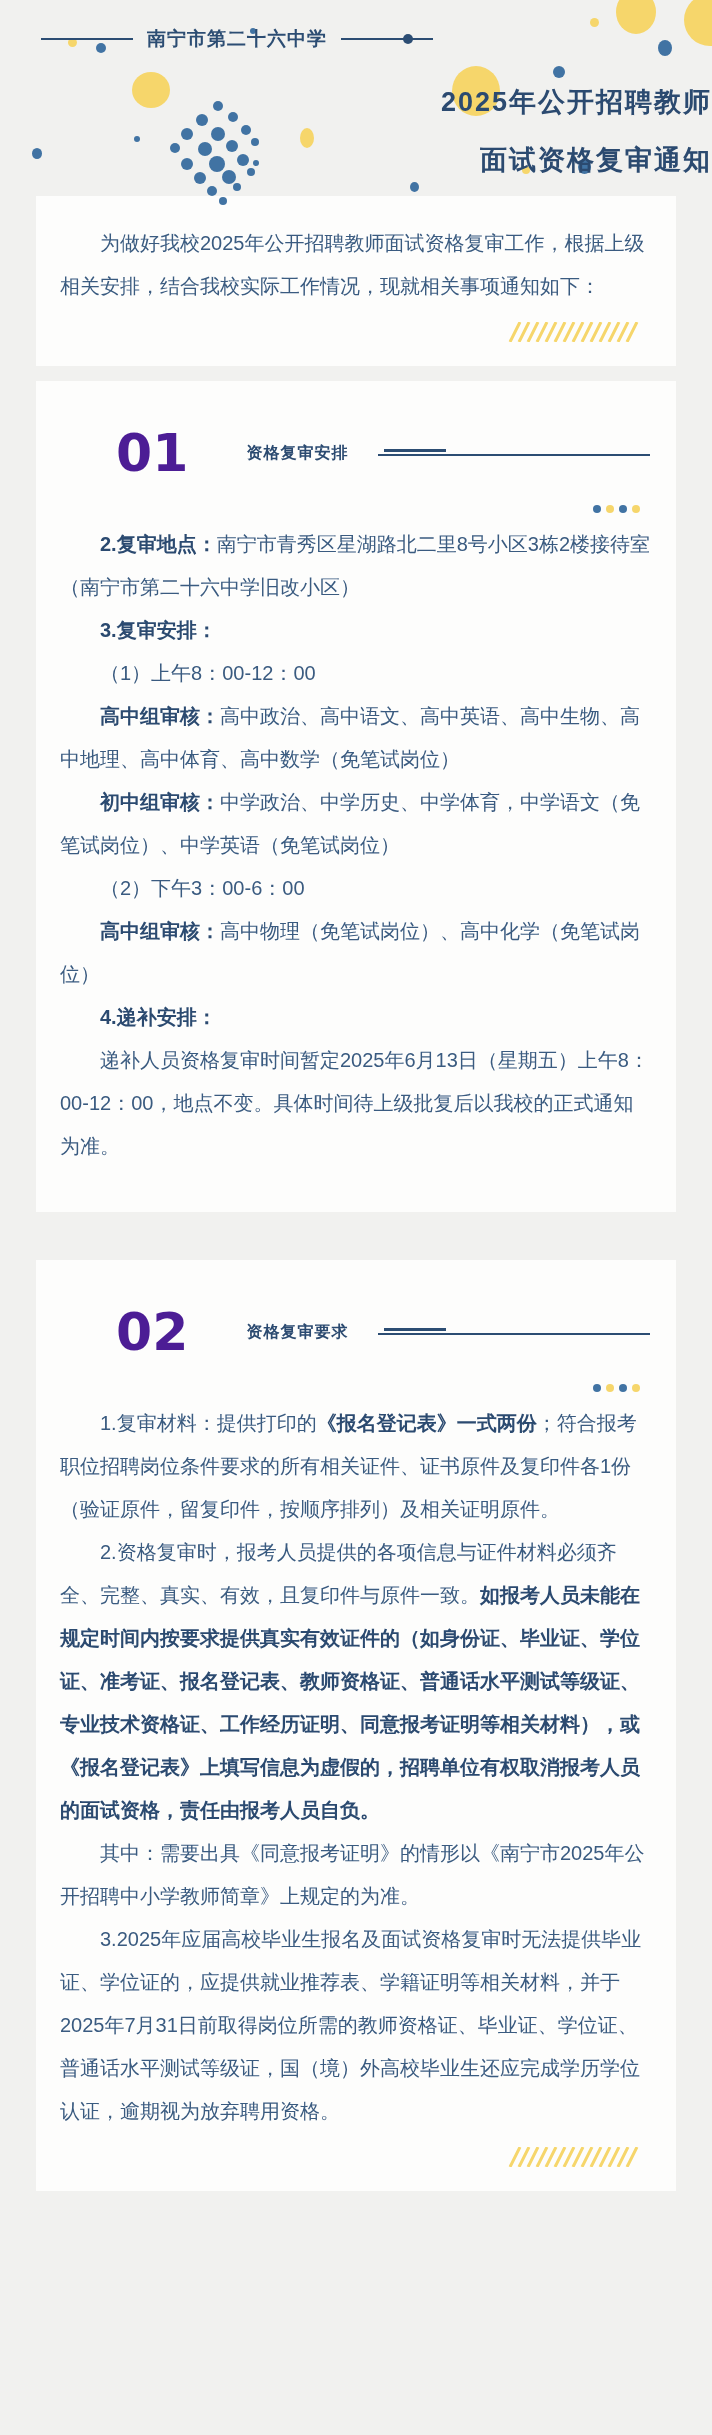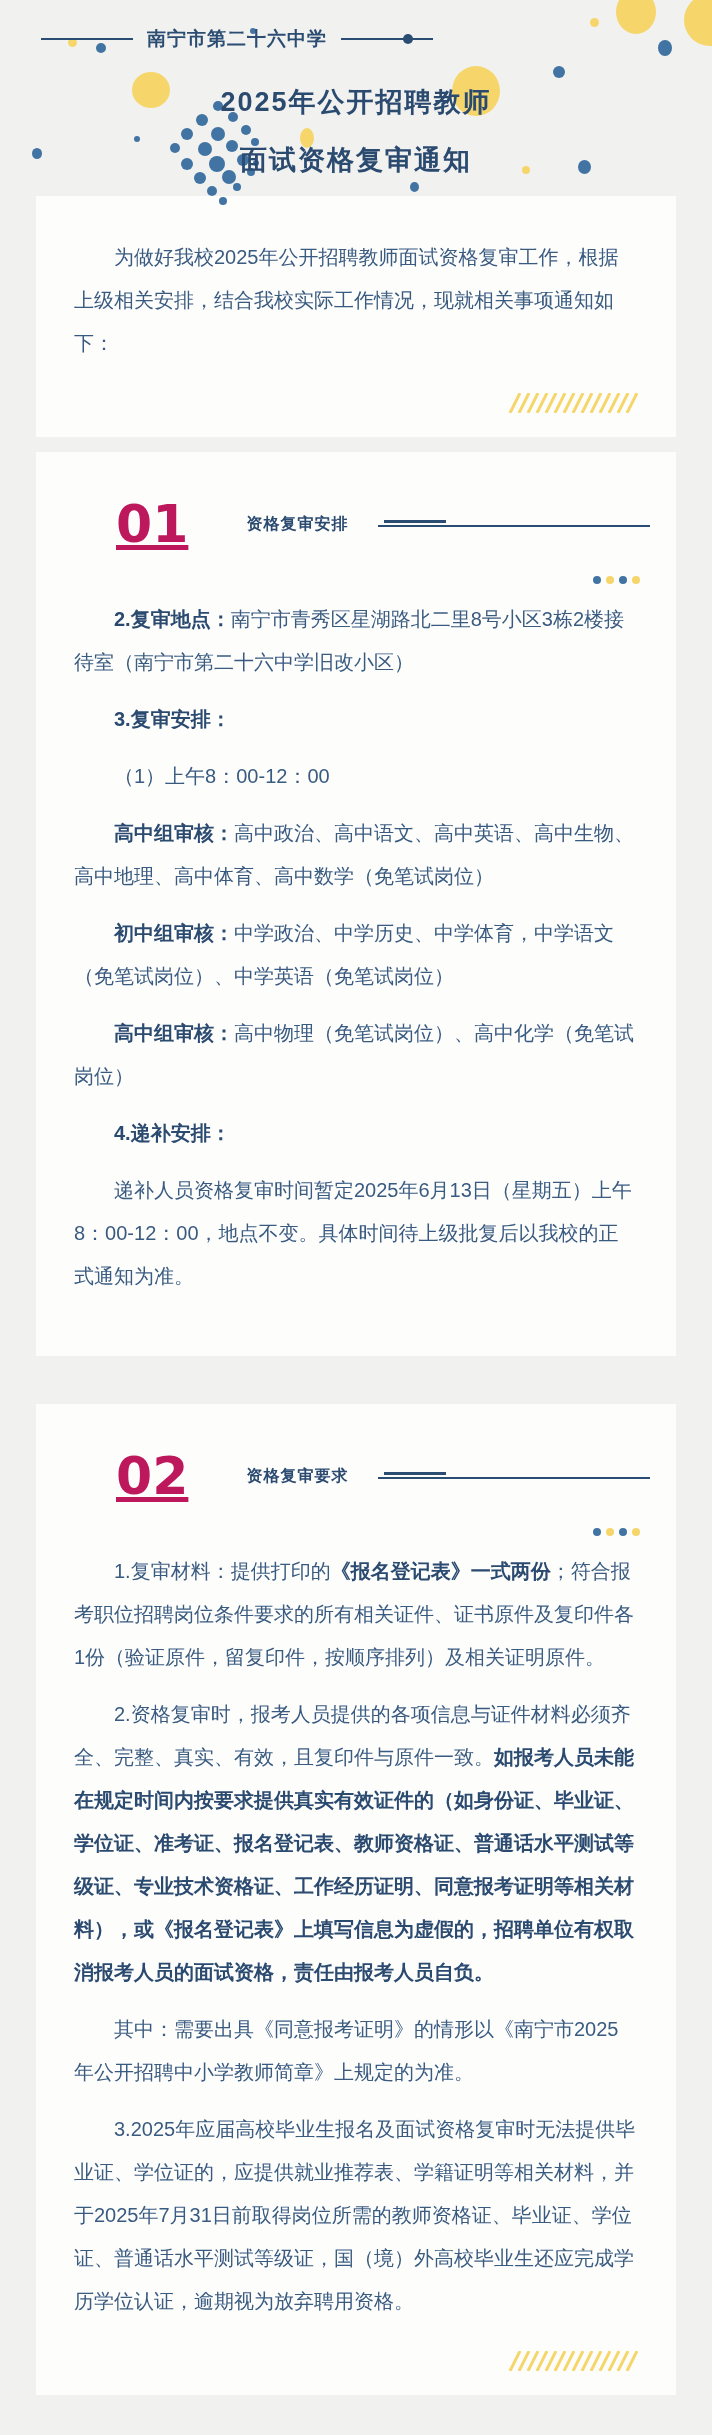--- a/index.html
+++ b/index.html
@@ -15,49 +15,48 @@
     position:absolute; top:26px; left:0; width:100%;
     display:flex; align-items:center; justify-content:flex-start; gap:14px;
     color:#2c4d73; font-size:19px; font-weight:800; letter-spacing:1px;padding-left:41px;
   }
   .school-line{width:92px; height:2px; background:#2c4d73; position:relative;}
   .school-line.right .line-dot{
     position:absolute; right:20px; top:-4px; width:10px; height:10px;
     border-radius:50%; background:#2c4d73;
   }
   .main-title{
-    position:absolute; left:0; width:100%; text-align:center;
+    position:absolute; left:0; width:100%; text-align:right;
     color:#2b4a70; font-size:27px; font-weight:800; letter-spacing:2px;
   }
   .main-title.t1{top:84px;}
   .main-title.t2{top:142px;}
   .blob{position:absolute; border-radius:50%;}
   .blob.yellow{background:#f6d66b;}
   .blob.blue{background:#4173a3;}
   .dot-cluster{position:absolute; left:0; top:0; width:100%; height:100%; pointer-events:none;}
   .dot-cluster i{position:absolute; border-radius:50%; background:#4173a3; display:block;}
   
   .card{
     width:592px; margin:0 auto; background:#fdfdfc;
     padding:26px 24px 18px 24px;
   }
   .card.intro{margin-bottom:15px;}
   .card.sec1{margin-bottom:48px; padding-top:0;}
   .card.sec2{margin-bottom:36px; padding-top:0;}
   .para{
-    margin:14px; text-indent:2em;
+    margin:0; text-indent:2em;
     font-size:20px; line-height:43px; color:#3a5b80;
   }
   .para strong{color:#2b4a70; font-weight:700;}
   
   .section-head{display:flex; align-items:center; padding:46px 0 0 56px;}
   .sec-num{
-    font-size:52px; font-weight:800; color:#be185d; line-height:1;
+    font-size:52px; font-weight:800; color:#4c1d95; line-height:1;
     font-family:"DejaVu Sans","Liberation Sans",sans-serif;
-    text-decoration:underline;
   }
   .sec-title{font-size:16px; font-weight:800; color:#2b4a70; margin-left:58px; letter-spacing:1px;}
   .sec-lines{flex:1; position:relative; height:14px; margin-left:30px; margin-right:2px;}
   .sec-lines .long-line{position:absolute; left:0; right:0; top:8px; height:2px; background:#2c4d73;}
   .sec-lines .short-line{position:absolute; left:6px; top:3px; width:62px; height:3px; background:#2c4d73;}
   .dots-row{display:flex; justify-content:flex-end; gap:5px; margin:26px 12px 10px 0;}
   .dots-row i{width:8px; height:8px; border-radius:50%; display:block;}
   .dots-row i:nth-child(odd){background:#4173a3;}
   .dots-row i:nth-child(even){background:#f6d66b;}
   
@@ -159,20 +158,21 @@
       <i></i>
       <i></i>
       <i></i>
     </div>
   <div>
       <p class="para"><strong>2.复审地点：</strong><span>南宁市青秀区星湖路北二里8号小区3栋2楼接待室（南宁市第二十六中学旧改小区）</span></p>
       <p class="para"><strong>3.复审安排：</strong></p>
       <p class="para"><span>（1）上午8：00-12：00</span></p>
       <p class="para"><strong>高中组审核：</strong><span>高中政治、高中语文、高中英语、高中生物、高中地理、高中体育、高中数学（免笔试岗位）</span></p>
       <p class="para"><strong>初中组审核：</strong><span>中学政治、中学历史、中学体育，中学语文（免笔试岗位）、中学英语（免笔试岗位）</span></p>
+      <p class="para"><span>（2）下午3：00-6：00</span></p>
       <p class="para"><strong>高中组审核：</strong><span>高中物理（免笔试岗位）、高中化学（免笔试岗位）</span></p>
       <p class="para"><strong>4.递补安排：</strong></p>
       <p class="para"><span>递补人员资格复审时间暂定2025年6月13日（星期五）上午8：00-12：00，地点不变。具体时间待上级批复后以我校的正式通知为准。</span></p>
     </div>
   <div style="height:26px;"></div>
 </div>
 
 <div class="card sec2">
   <div class="section-head">
     <span class="sec-num">02</span>

